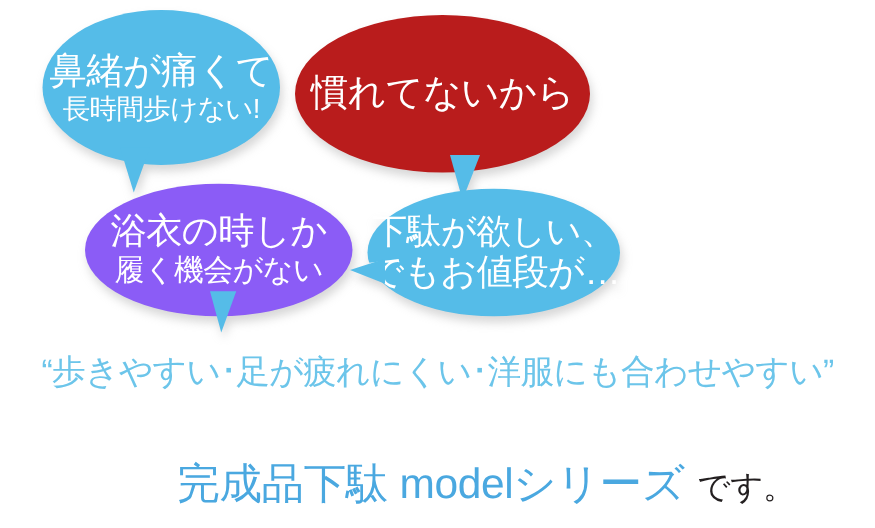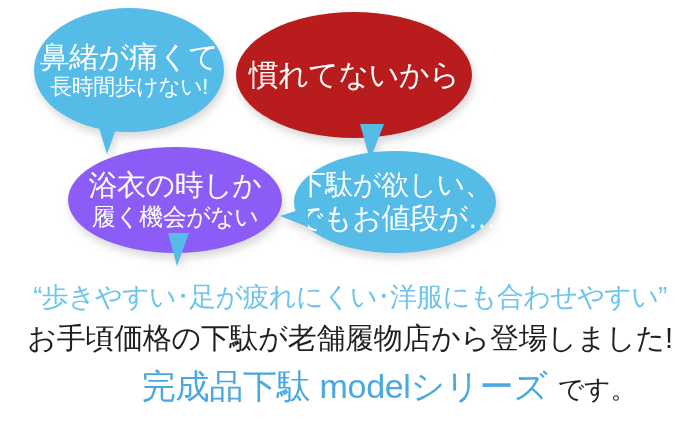--- a/index.html
+++ b/index.html
@@ -109,19 +109,18 @@
   <div class="bubble" id="bubble4" style="background:#55bce8;color:#55bce8;">
     <span class="l1" style="color:#ffffff;">下駄が欲しい、</span>
     <span class="l2" style="color:#ffffff;">でもお値段が…</span>
     <span class="tail"></span>
   </div>
 
   <div class="copy" id="tagline" style="color:#6cc5ea;">
     <span>“</span><span>歩きやすい･足が疲れにくい･洋服にも合わせやすい</span><span>”</span>
   </div>
 
-  <div class="copy" id="headline" style="color:#231f20;">お手頃価格の下駄が老舗履物店から登場しました!</div>
 
   <div class="copy" id="product">
     <span style="color:#4aa8e0;">完成品下駄 modelシリーズ</span><span class="suffix" style="color:#231f20;">です。</span>
   </div>
 
 </div>
 
 </body></html>

